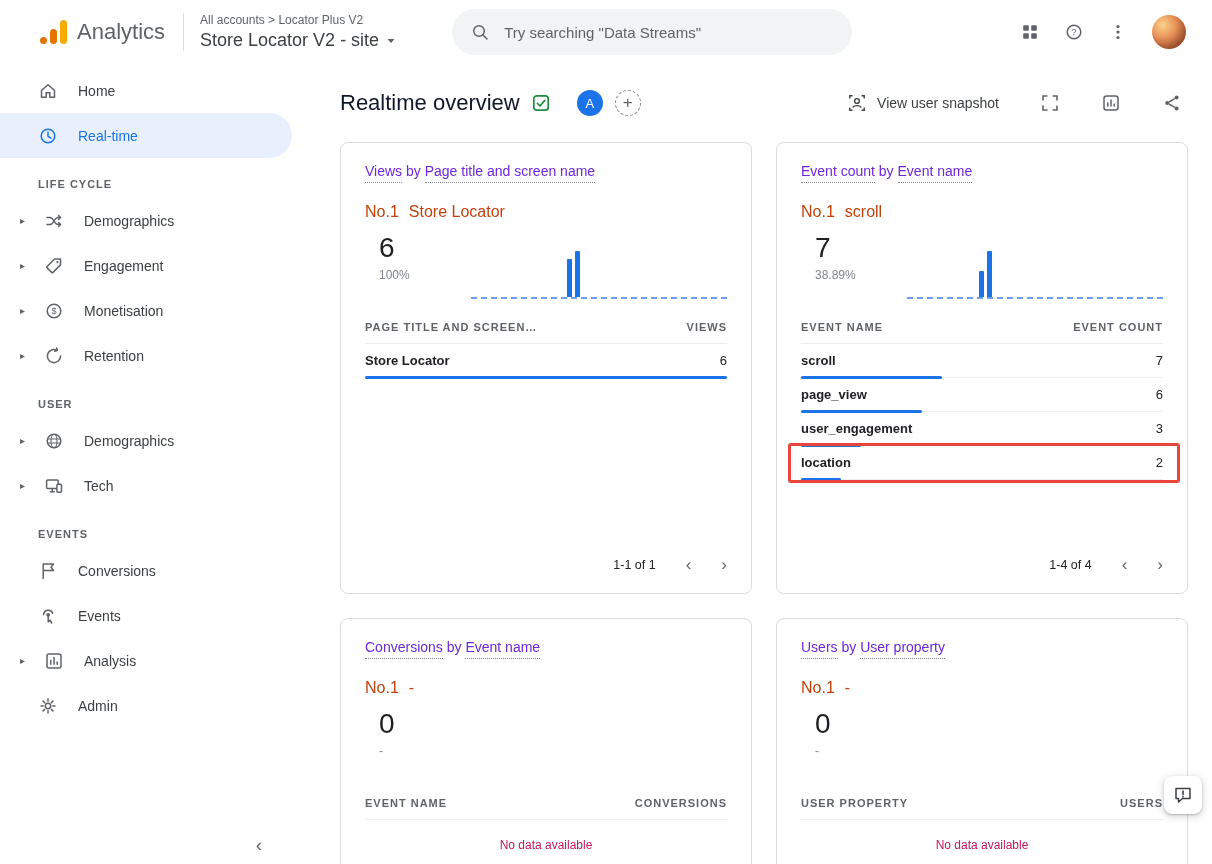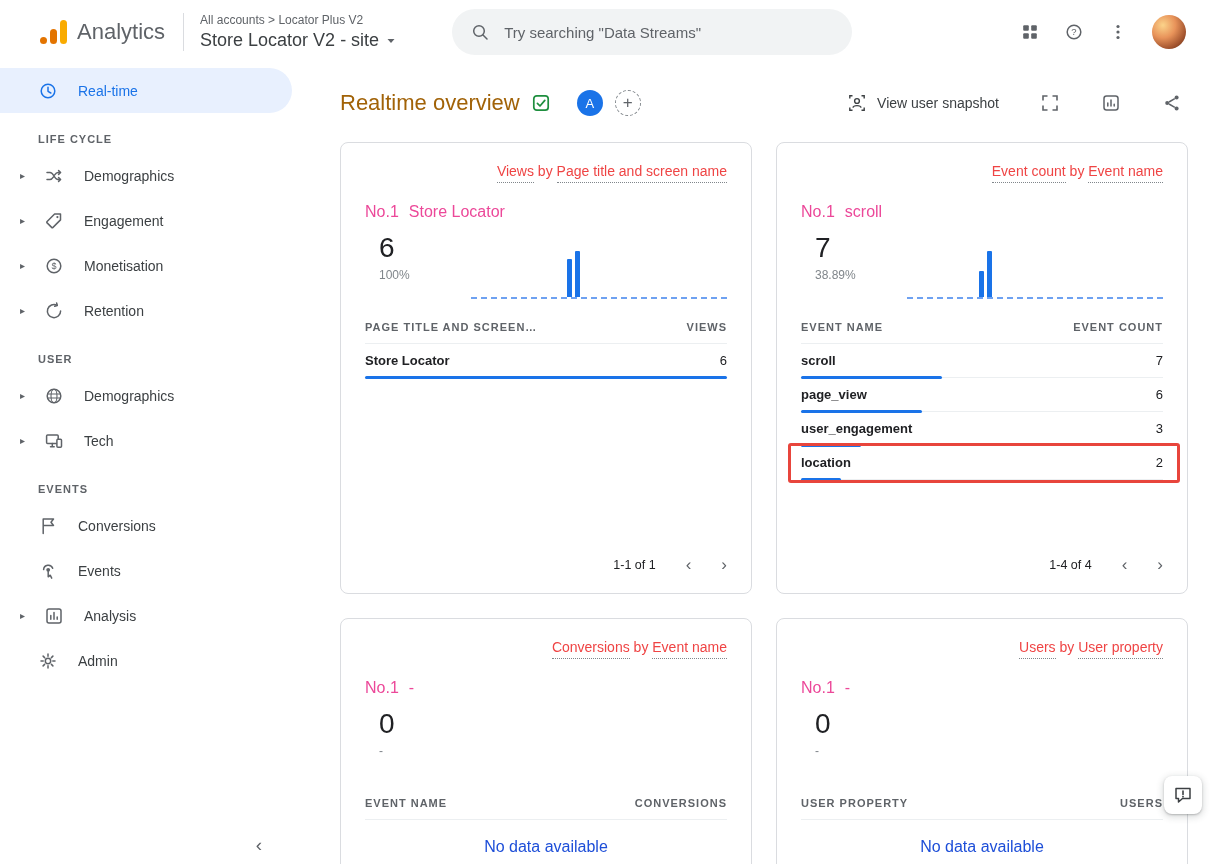--- a/index.html
+++ b/index.html
@@ -46,47 +46,47 @@
   .sb-item.expandable { padding-left: 20px; }
   .sb-arrow { width: 14px; margin-right: 10px; font-size: 10px; color: #5f6368; flex-shrink: 0; }
   .sb-item .icon { color: #5f6368; margin-right: 20px; flex-shrink: 0; }
   .sb-item.selected { background: #e8f0fe; border-radius: 0 24px 24px 0; }
   .sb-item.selected .icon, .sb-item.selected .sb-label { color: var(--accent); }
   .collapse-btn { position: absolute; bottom: 8px; right: 30px; font-size: 19px; color: #5f6368; cursor: pointer; }
 
   
   .main { flex: 1; padding: 26px 24px 0 48px; position: relative; overflow: hidden; }
   .title-row { display: flex; align-items: center; }
-  .page-title { font-size: 22px; font-weight: normal; color: #a16207; }
+  .page-title { font-size: 22px; font-weight: normal; color: #0f172a; }
   .check-badge { margin-left: 11px; color: var(--green); }
   .chip-a { margin-left: 26px; width: 26px; height: 26px; border-radius: 50%; background: var(--accent); color: #fff; font-size: 13px; display: grid; place-items: center; cursor: pointer; }
   .chip-add { margin-left: 12px; width: 26px; height: 26px; border-radius: 50%; border: 1px dashed #80868b; color: #5f6368; display: grid; place-items: center; font-size: 17px; cursor: pointer; }
   .title-tools { margin-left: auto; display: flex; align-items: center; gap: 41px; color: #5f6368; padding-right: 6px; }
   .title-tools .icon { cursor: pointer; }
   .snapshot-btn { display: flex; align-items: center; gap: 10px; font-size: 14px; color: #3c4043; cursor: pointer; }
 
   
   .cards-grid { margin-top: 26px; display: grid; grid-template-columns: 1fr 1fr; gap: 24px; }
   .card { border: 1px solid #dadce0; border-radius: 8px; height: 452px; padding: 20px 24px; position: relative; background: #fff; }
-  .card-title { font-size: 14px; color: #ef4444; text-align: right; }
+  .card-title { font-size: 14px; color: #6d28d9; }
   .card-title .dotted { border-bottom: 1px dotted #80868b; padding-bottom: 3px; cursor: pointer; }
-  .no1-row { margin-top: 24px; font-size: 16px; display: flex; gap: 10px; color: #ec4899; }
+  .no1-row { margin-top: 24px; font-size: 16px; display: flex; gap: 10px; color: #c2410c; }
   .metric-row { margin-top: 12px; display: flex; height: 66px; }
   .metric-left { margin-left: 14px; min-width: 52px; }
   .metric-value { font-size: 28px; line-height: 30px; color: #202124; }
   .metric-percent { font-size: 12px; color: #80868b; margin-top: 5px; }
   .sparkline { flex: 1; margin-left: 40px; align-self: flex-end; height: 56px; display: flex; align-items: flex-end; border-bottom: 2px dashed #6ea1f1; }
   .sl-bar { width: 5px; margin-right: 3px; background: var(--accent); border-radius: 1px 1px 0 0; flex-shrink: 0; }
   .card-table { margin-top: 16px; }
   .thead { display: flex; justify-content: space-between; font-size: 11px; font-weight: bold; letter-spacing: 1px; color: #5f6368; padding: 6px 0 10px; border-bottom: 1px solid #eceff1; }
   .trow { height: 34px; display: flex; justify-content: space-between; align-items: center; font-size: 13px; color: #202124; border-bottom: 1px solid #eceff1; position: relative; cursor: pointer; }
   .trow .rname { font-weight: bold; }
   .trow .rbar { position: absolute; left: 0; bottom: -2px; height: 3px; background: var(--accent); border-radius: 2px; }
   .trow.hl::after { content: ""; position: absolute; left: -13px; right: -17px; top: -3px; bottom: -4px; border: 3px solid var(--highlight); border-radius: 3px; pointer-events: none; }
-  .no-data { text-align: center; font-size: 16px; color: #1d4ed8; margin-top: 18px; }
+  .no-data { text-align: center; font-size: 12px; color: #be185d; margin-top: 18px; }
   .pager { position: absolute; right: 24px; bottom: 18px; display: flex; align-items: center; gap: 30px; font-size: 12.5px; color: #202124; }
   .pager .pchev { font-size: 17px; color: #5f6368; cursor: pointer; }
 
   
   .feedback-btn { position: absolute; right: 10px; bottom: 50px; width: 38px; height: 38px; background: #fff; border-radius: 8px;
     box-shadow: 0 1px 2px rgba(60,64,67,.3), 0 2px 6px 2px rgba(60,64,67,.15); display: grid; place-items: center; color: #3c4043; cursor: pointer; }
 </style>
 </head>
 <body style="--accent: #1a73e8; --highlight: #e8453c; --green: #1e8e3e;">
 
@@ -148,20 +148,28 @@
             </g>
           </svg>
         </span>
       <div class="avatar"></div>
     </div>
   </header>
 
   <div class="layout">
     <nav class="sidebar">
       <div class="sb-list">
+          <div class="sb-item">
+            <span class="icon">
+              <svg width="20" height="20" viewBox="0 0 20 20">
+                <path d="M3.5 9.5 L10 3.8 L16.5 9.5 V16.2 H11.8 V11.8 H8.2 V16.2 H3.5 Z" fill="none" stroke="currentColor" stroke-width="1.5" stroke-linecap="round" stroke-linejoin="round"></path>
+              </svg>
+            </span>
+            <span class="sb-label">Home</span>
+          </div>
           <div class="sb-item selected">
             <span class="icon">
               <svg width="20" height="20" viewBox="0 0 20 20">
                 <circle cx="10" cy="10" r="6.8" fill="none" stroke="currentColor" stroke-width="1.5" stroke-linecap="round" stroke-linejoin="round"></circle>
                 <path d="M10 6.2 V10.3 L12.8 12" fill="none" stroke="currentColor" stroke-width="1.5" stroke-linecap="round" stroke-linejoin="round"></path>
               </svg>
             </span>
             <span class="sb-label">Real-time</span>
           </div>
           <div class="section-label">LIFE CYCLE</div>

